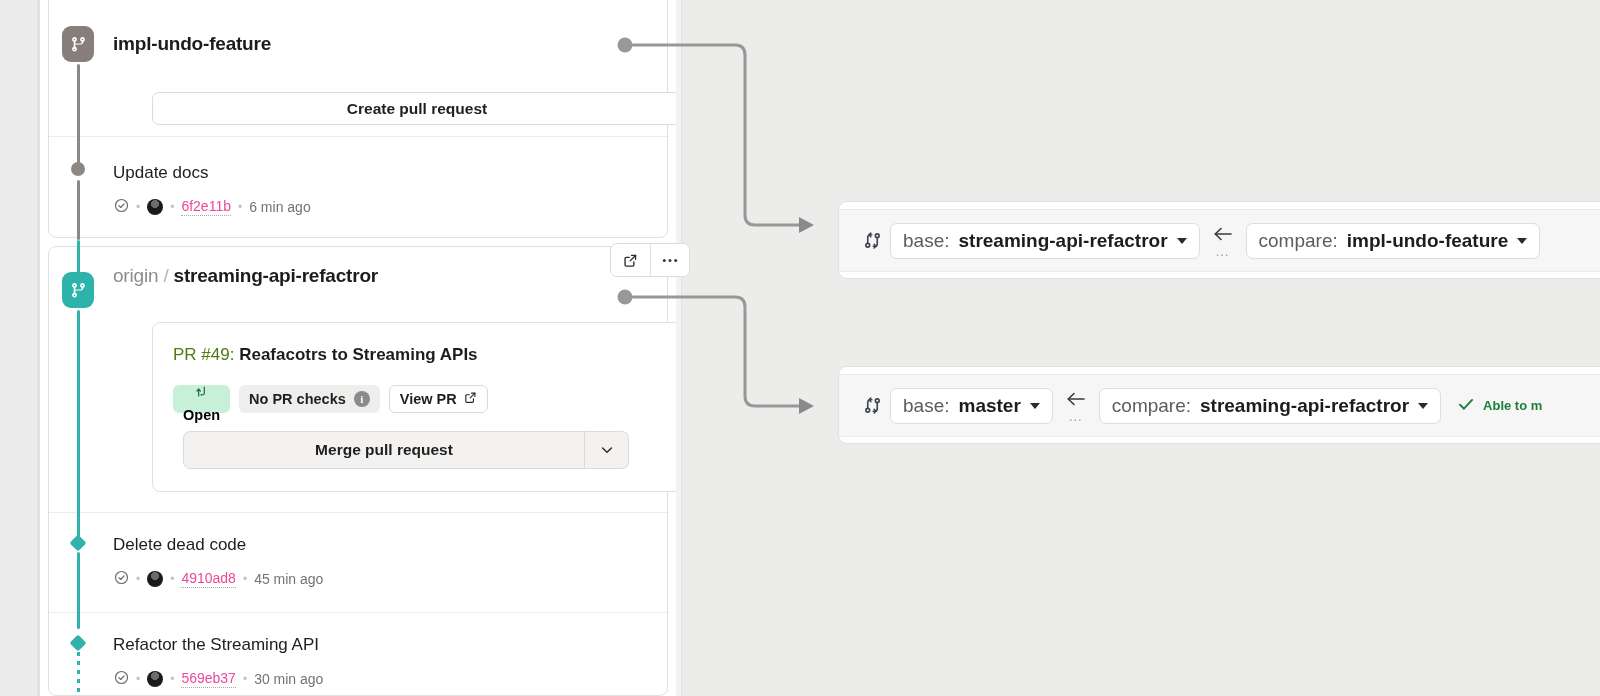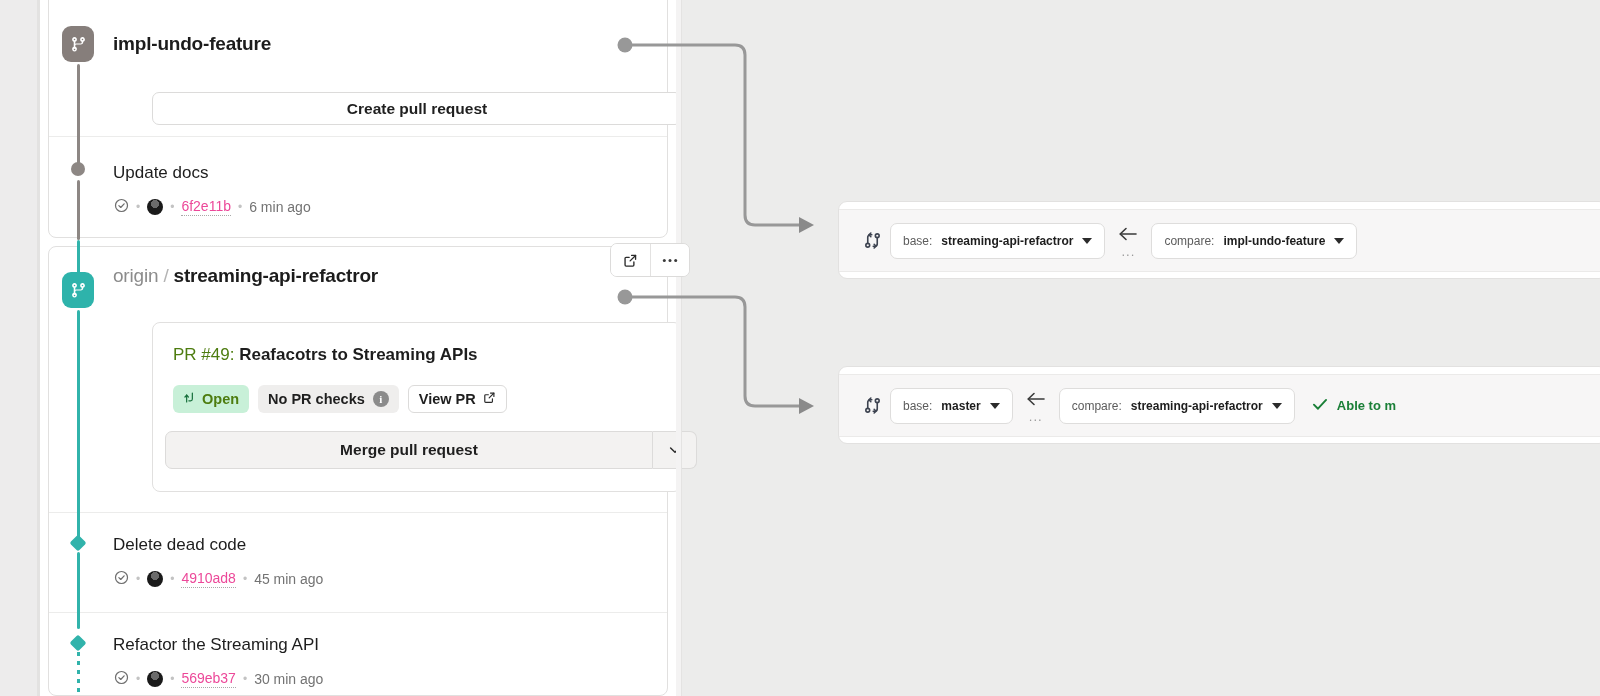--- a/index.html
+++ b/index.html
@@ -103,34 +103,34 @@
     position: absolute; left: 20px; top: 22px;
     font-size: 17px; font-weight: 700; color: #1d1d1d; white-space: nowrap;
   }
   .pr-title .num { color: #4d7c0f; font-weight: 400; }
 
   .chip-row { position: absolute; left: 20px; top: 62px; display: flex; align-items: center; gap: 9px; }
   .chip {
     height: 28px; border-radius: 6px; display: flex; align-items: center;
     padding: 0 10px; font-size: 14.5px; font-weight: 600; white-space: nowrap;
   }
-  .chip-open { background: #c8f0d8; color: #4d7c0f; gap: 6px; }
+  .chip-open { background: #c8f0d8; color: #000000; gap: 6px; flex-direction: column; }
   .chip-checks { background: #efeeed; color: #1f1f1f; gap: 8px; }
   .chip-view {
     background: #fff; border: 1px solid #dcdbda; color: #1f1f1f; gap: 7px;
   }
   .info-dot {
     width: 16px; height: 16px; border-radius: 50%; background: #8b8b8b;
     color: #fff; font-size: 11px; font-weight: 700;
     display:flex;align-items:center;justify-content:center;
     font-family: "Liberation Serif", serif;
   }
 
   .merge-wrap {
-    position: absolute; left: 12px; top: 108px; width: 532px; height: 38px;
+    position: absolute; left: 30px; top: 108px; width: 446px; height: 38px;
     display: flex;
   }
   .merge-btn {
     flex: 1; background: #f3f2f1; border: 1px solid #dcdbda;
     border-radius: 7px 0 0 7px;
     display:flex;align-items:center;justify-content:center;
     font-size: 15.5px; font-weight: 600; color:#1f1f1f; cursor:pointer;
   }
   .merge-caret {
     width: 44px; background: #f3f2f1; border: 1px solid #dcdbda; border-left: none;
@@ -185,21 +185,21 @@
     position: absolute; left: 0; right: 0; top: 7px; height: 63px;
     background: #f7f6f6;
     border-top: 1px solid #ebeae9; border-bottom: 1px solid #ebeae9;
     display: flex; align-items: center; gap: 0;
     padding-left: 18px;
   }
   .cmp-icon { width: 30px; display:flex;align-items:center;justify-content:center; }
   .sel {
     height: 36px; border: 1px solid #dedddc; border-radius: 7px; background: #fff;
     display: flex; align-items: center; gap: 9px; padding: 0 12px;
-    font-size: 12px; color: #5c5c5c; white-space: nowrap; cursor: pointer;
+    font-size: 19px; color: #5c5c5c; white-space: nowrap; cursor: pointer;
   }
   .sel b { color: #1d1d1d; font-weight: 700; }
   .caret-solid {
     width: 0; height: 0; border-left: 5px solid transparent;
     border-right: 5px solid transparent; border-top: 6px solid #2b2b2b;
   }
   .arrow-col {
     width: 46px; display:flex; flex-direction: column; align-items:center; justify-content:center;
     gap: 2px;
   }

